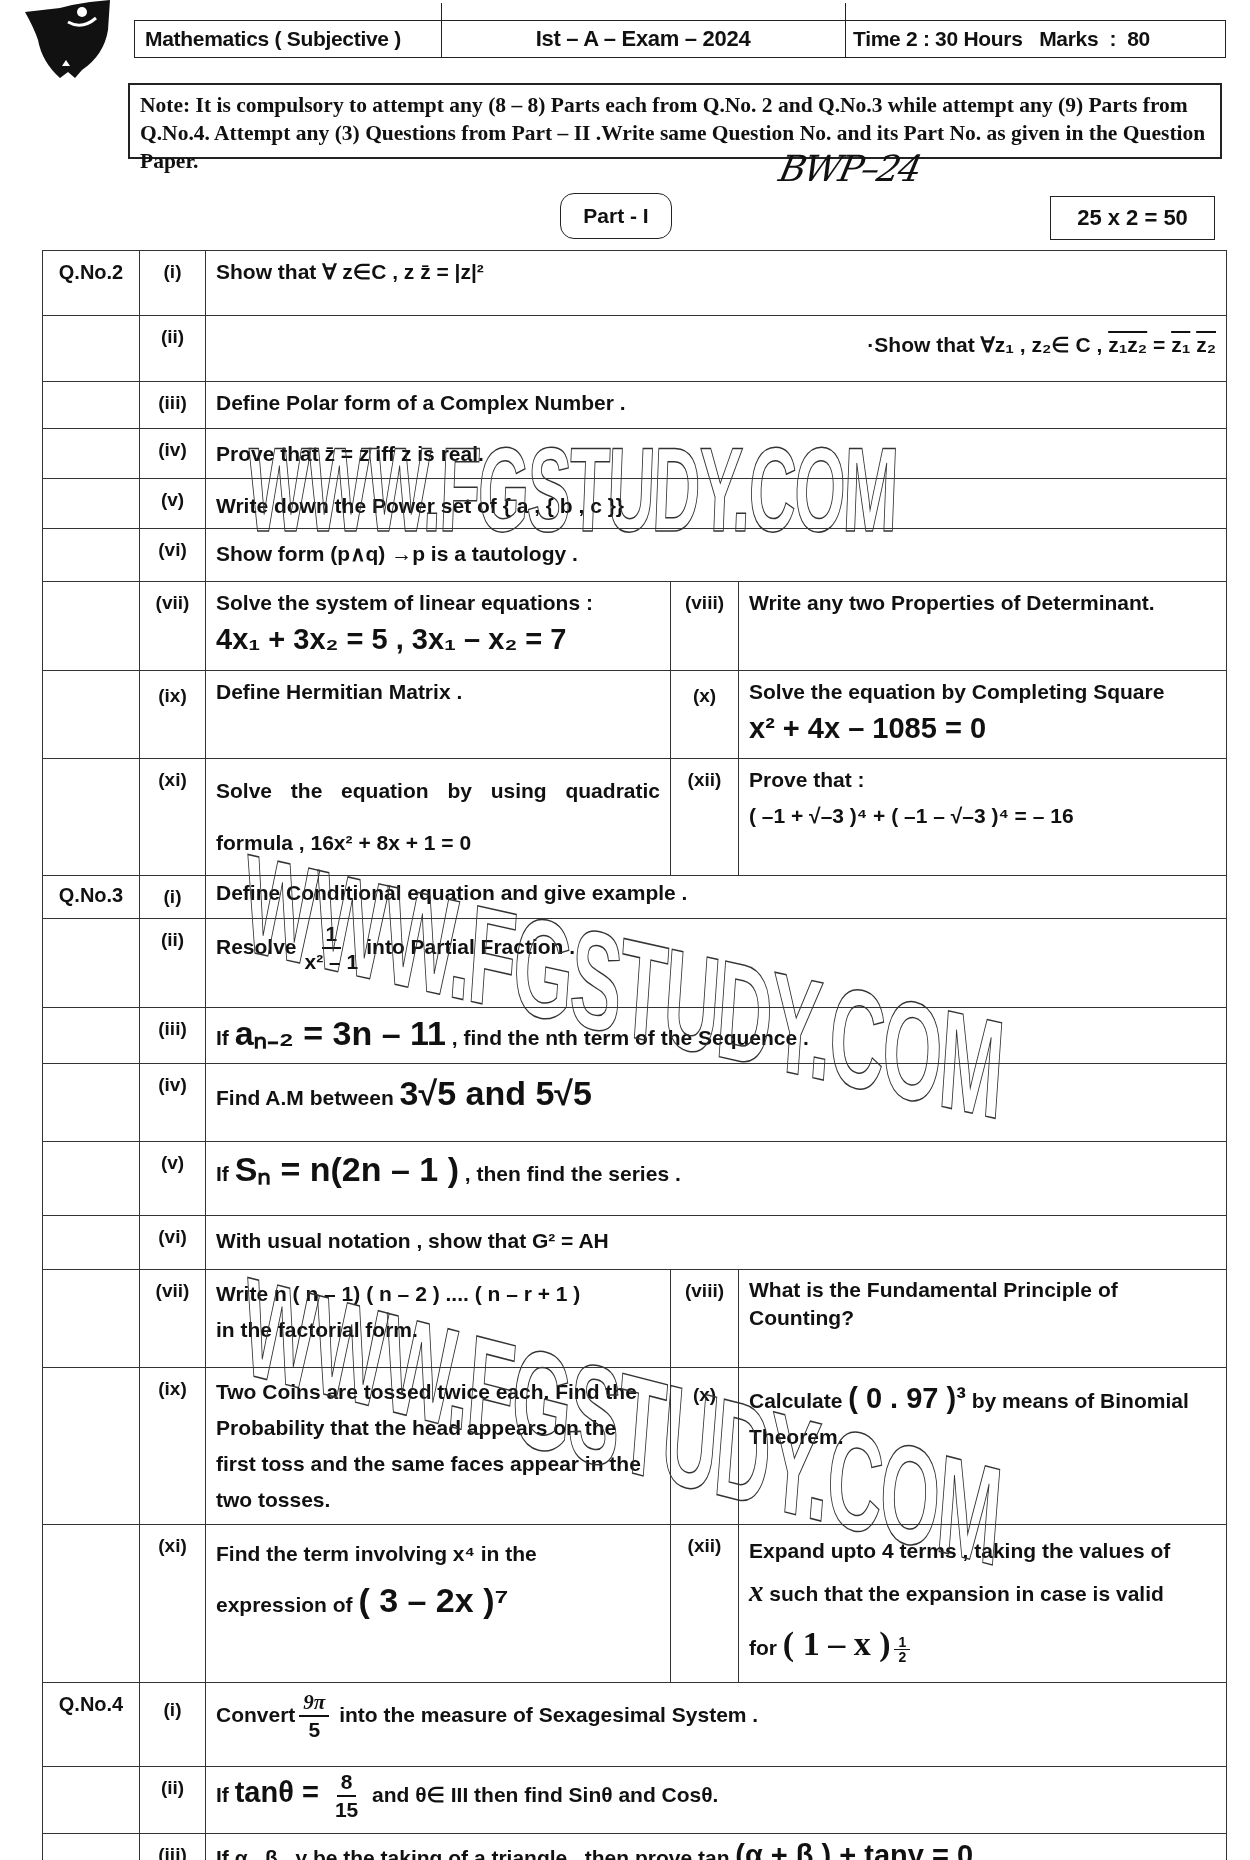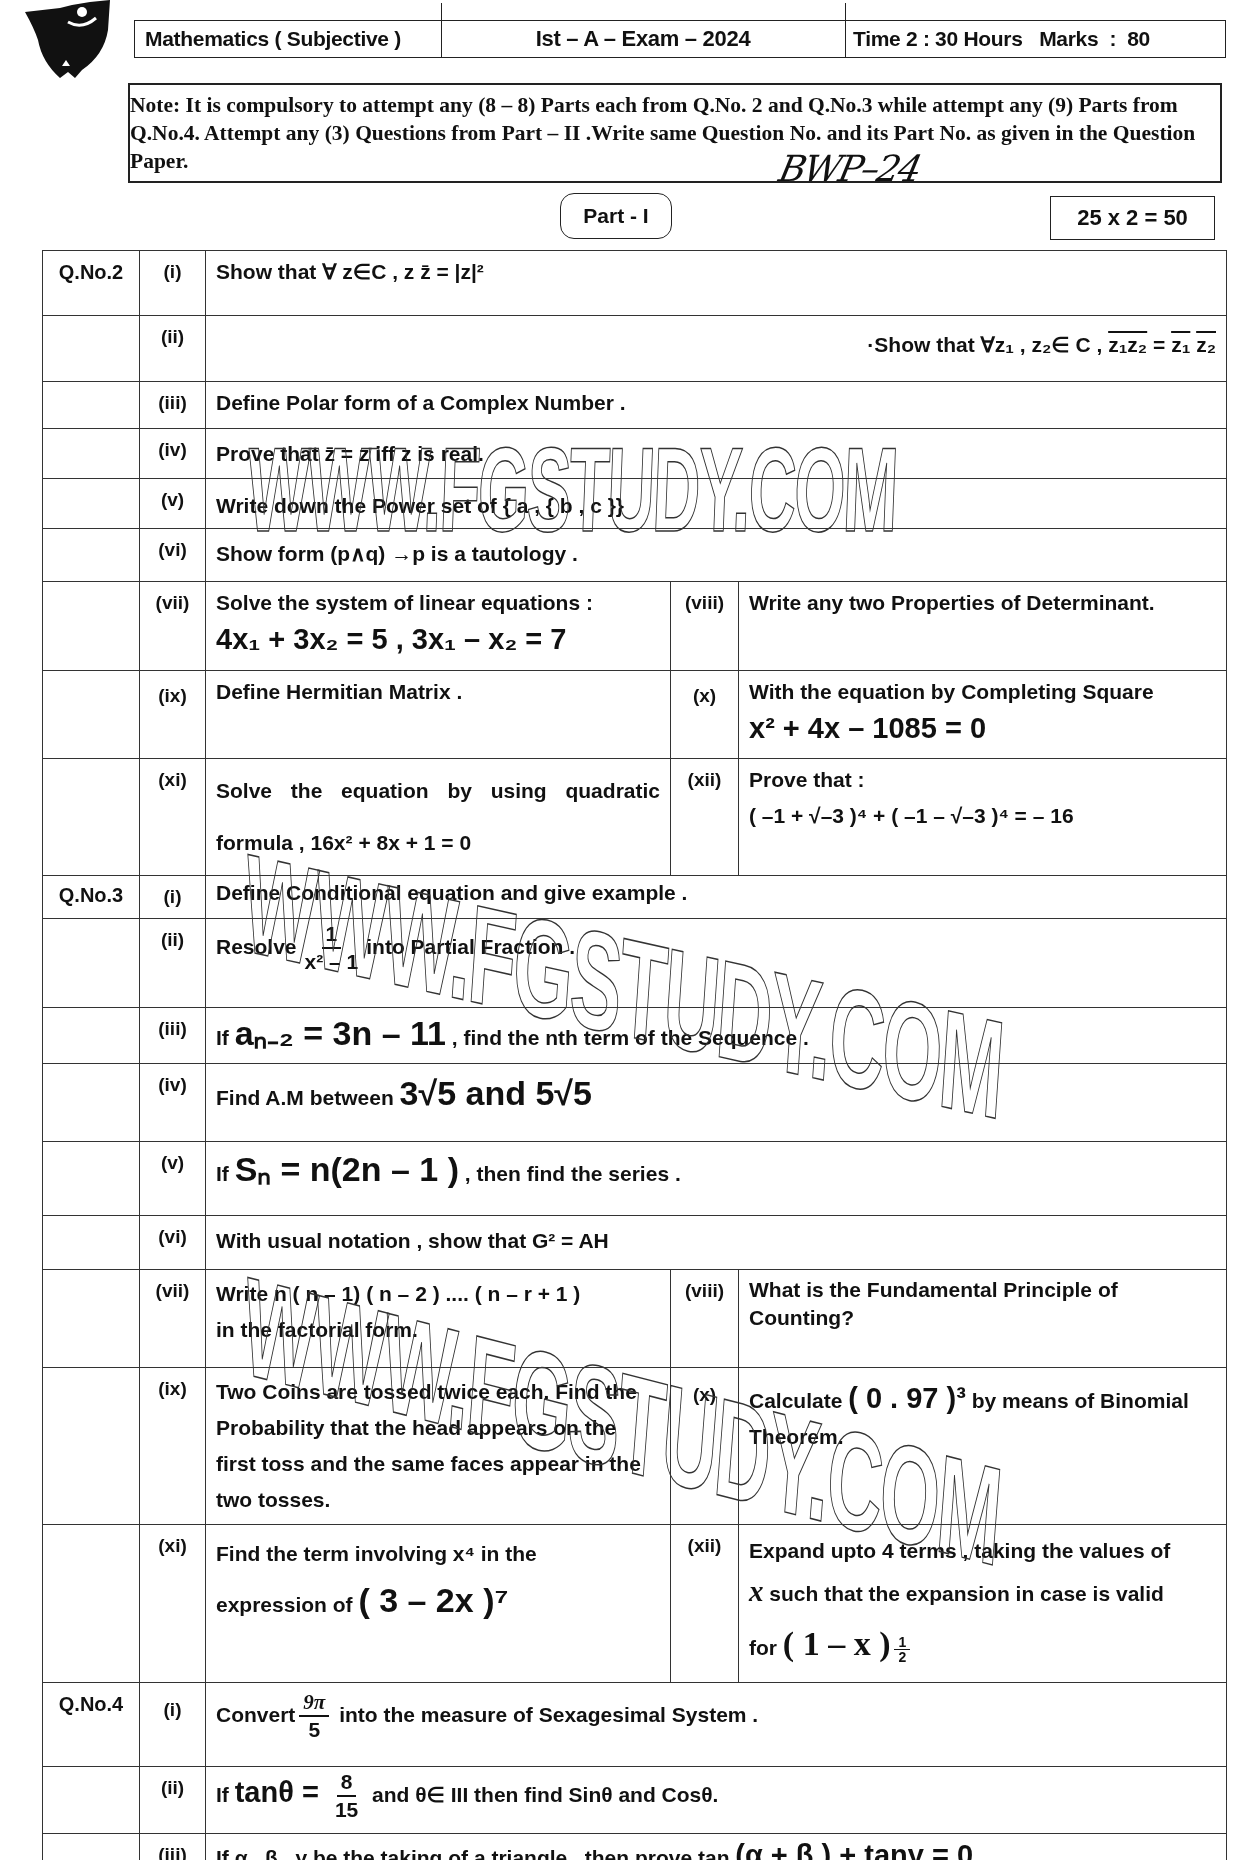--- a/index.html
+++ b/index.html
@@ -2,22 +2,22 @@
 <html><head>
 <meta charset="utf-8">
 <style>
   html, body { margin:0; padding:0; background:#fff; }
   body { width:1250px; height:1860px; position:relative; overflow:hidden;
          font-family:"Liberation Sans", sans-serif; color:#111; }
   .abs { position:absolute; }
   .box { position:absolute; border:1.5px solid #222; box-sizing:border-box; }
   .hdr-cell { position:absolute; top:0; bottom:0; display:flex; align-items:center;
               font-weight:bold; font-size:21px; letter-spacing:-0.3px; }
-  .note { position:absolute; left:128px; top:83px; width:1094px; height:100px;
-          border:2px solid #222; box-sizing:border-box; padding:6px 0;
+  .note { position:absolute; left:128px; top:83px; width:1094px; height:76px;
+          border:2px solid #222; box-sizing:border-box; padding:6px 10px;
           font-family:"Liberation Serif", serif; font-weight:bold; font-size:21.5px; line-height:28px; }
   .sig { position:absolute; left:780px; top:148px; font-family:"DejaVu Serif", serif;
          font-style:italic; font-size:36px; transform:skewX(-12deg); letter-spacing:-2px; }
   table.q { position:absolute; left:42px; top:250px; width:1184px; border-collapse:collapse;
             table-layout:fixed; font-weight:bold; font-size:21px; }
   table.q td { border:1.3px solid #333; vertical-align:top; padding:6px 10px; box-sizing:border-box;
                line-height:30px; }
   td.qn { text-align:center; font-size:20px; padding-top:12px; }
   td.pn { text-align:center; font-size:19px; padding:4px 2px; }
   .big { font-size:29px; }
@@ -108,21 +108,21 @@
         </td>
     <td class="pn">(viii)</td>
     <td>Write any two Properties of Determinant.</td>
   </tr>
   <tr style="height:88px">
     <td></td>
     <td class="pn" style="padding-top:10px;">(ix)</td>
     <td>Define Hermitian Matrix .</td>
     <td class="pn" style="padding-top:10px;">(x)</td>
     <td>
-          <div>With the equation by Completing  Square</div>
+          <div>Solve the equation by Completing  Square</div>
           <div class="big" style="margin-top:6px;">x² + 4x – 1085 = 0</div>
         </td>
   </tr>
   <tr style="height:79px">
     <td></td>
     <td class="pn">(xi)</td>
     <td style="text-align:justify; line-height:52px;">Solve  the  equation  by  using  quadratic formula ,  16x² + 8x + 1 = 0</td>
     <td class="pn">(xii)</td>
     <td>
           <div>Prove that :</div>

